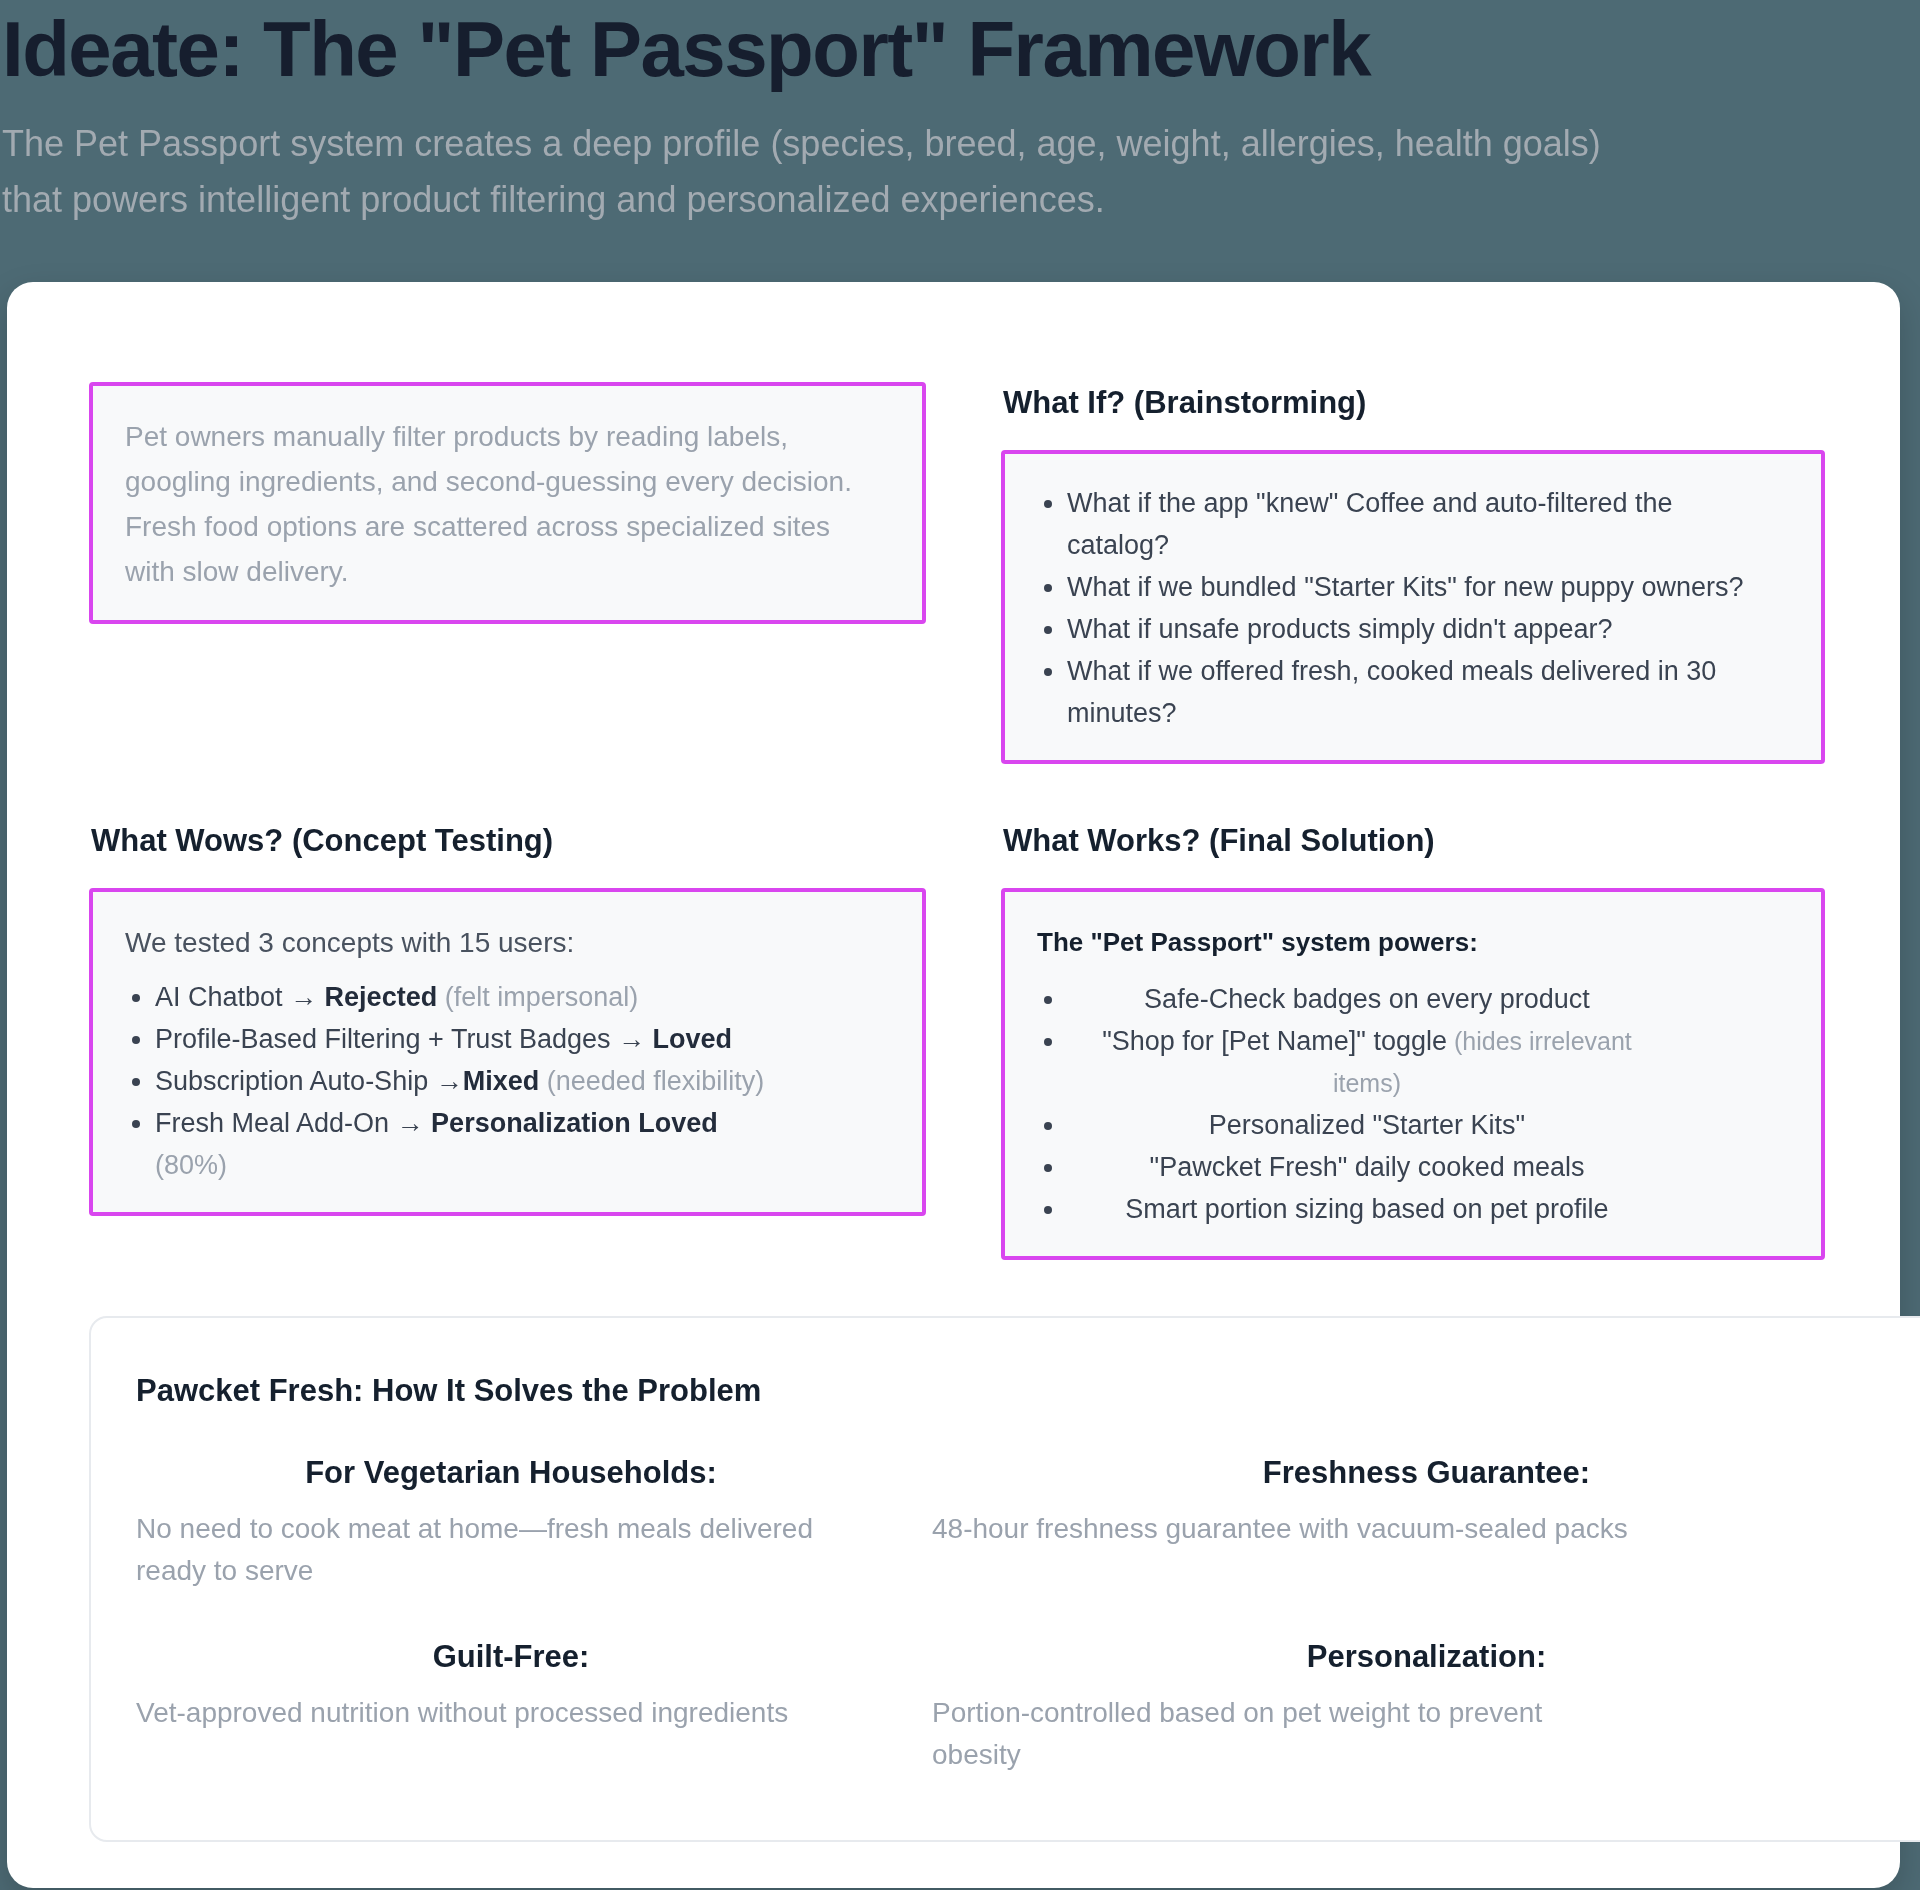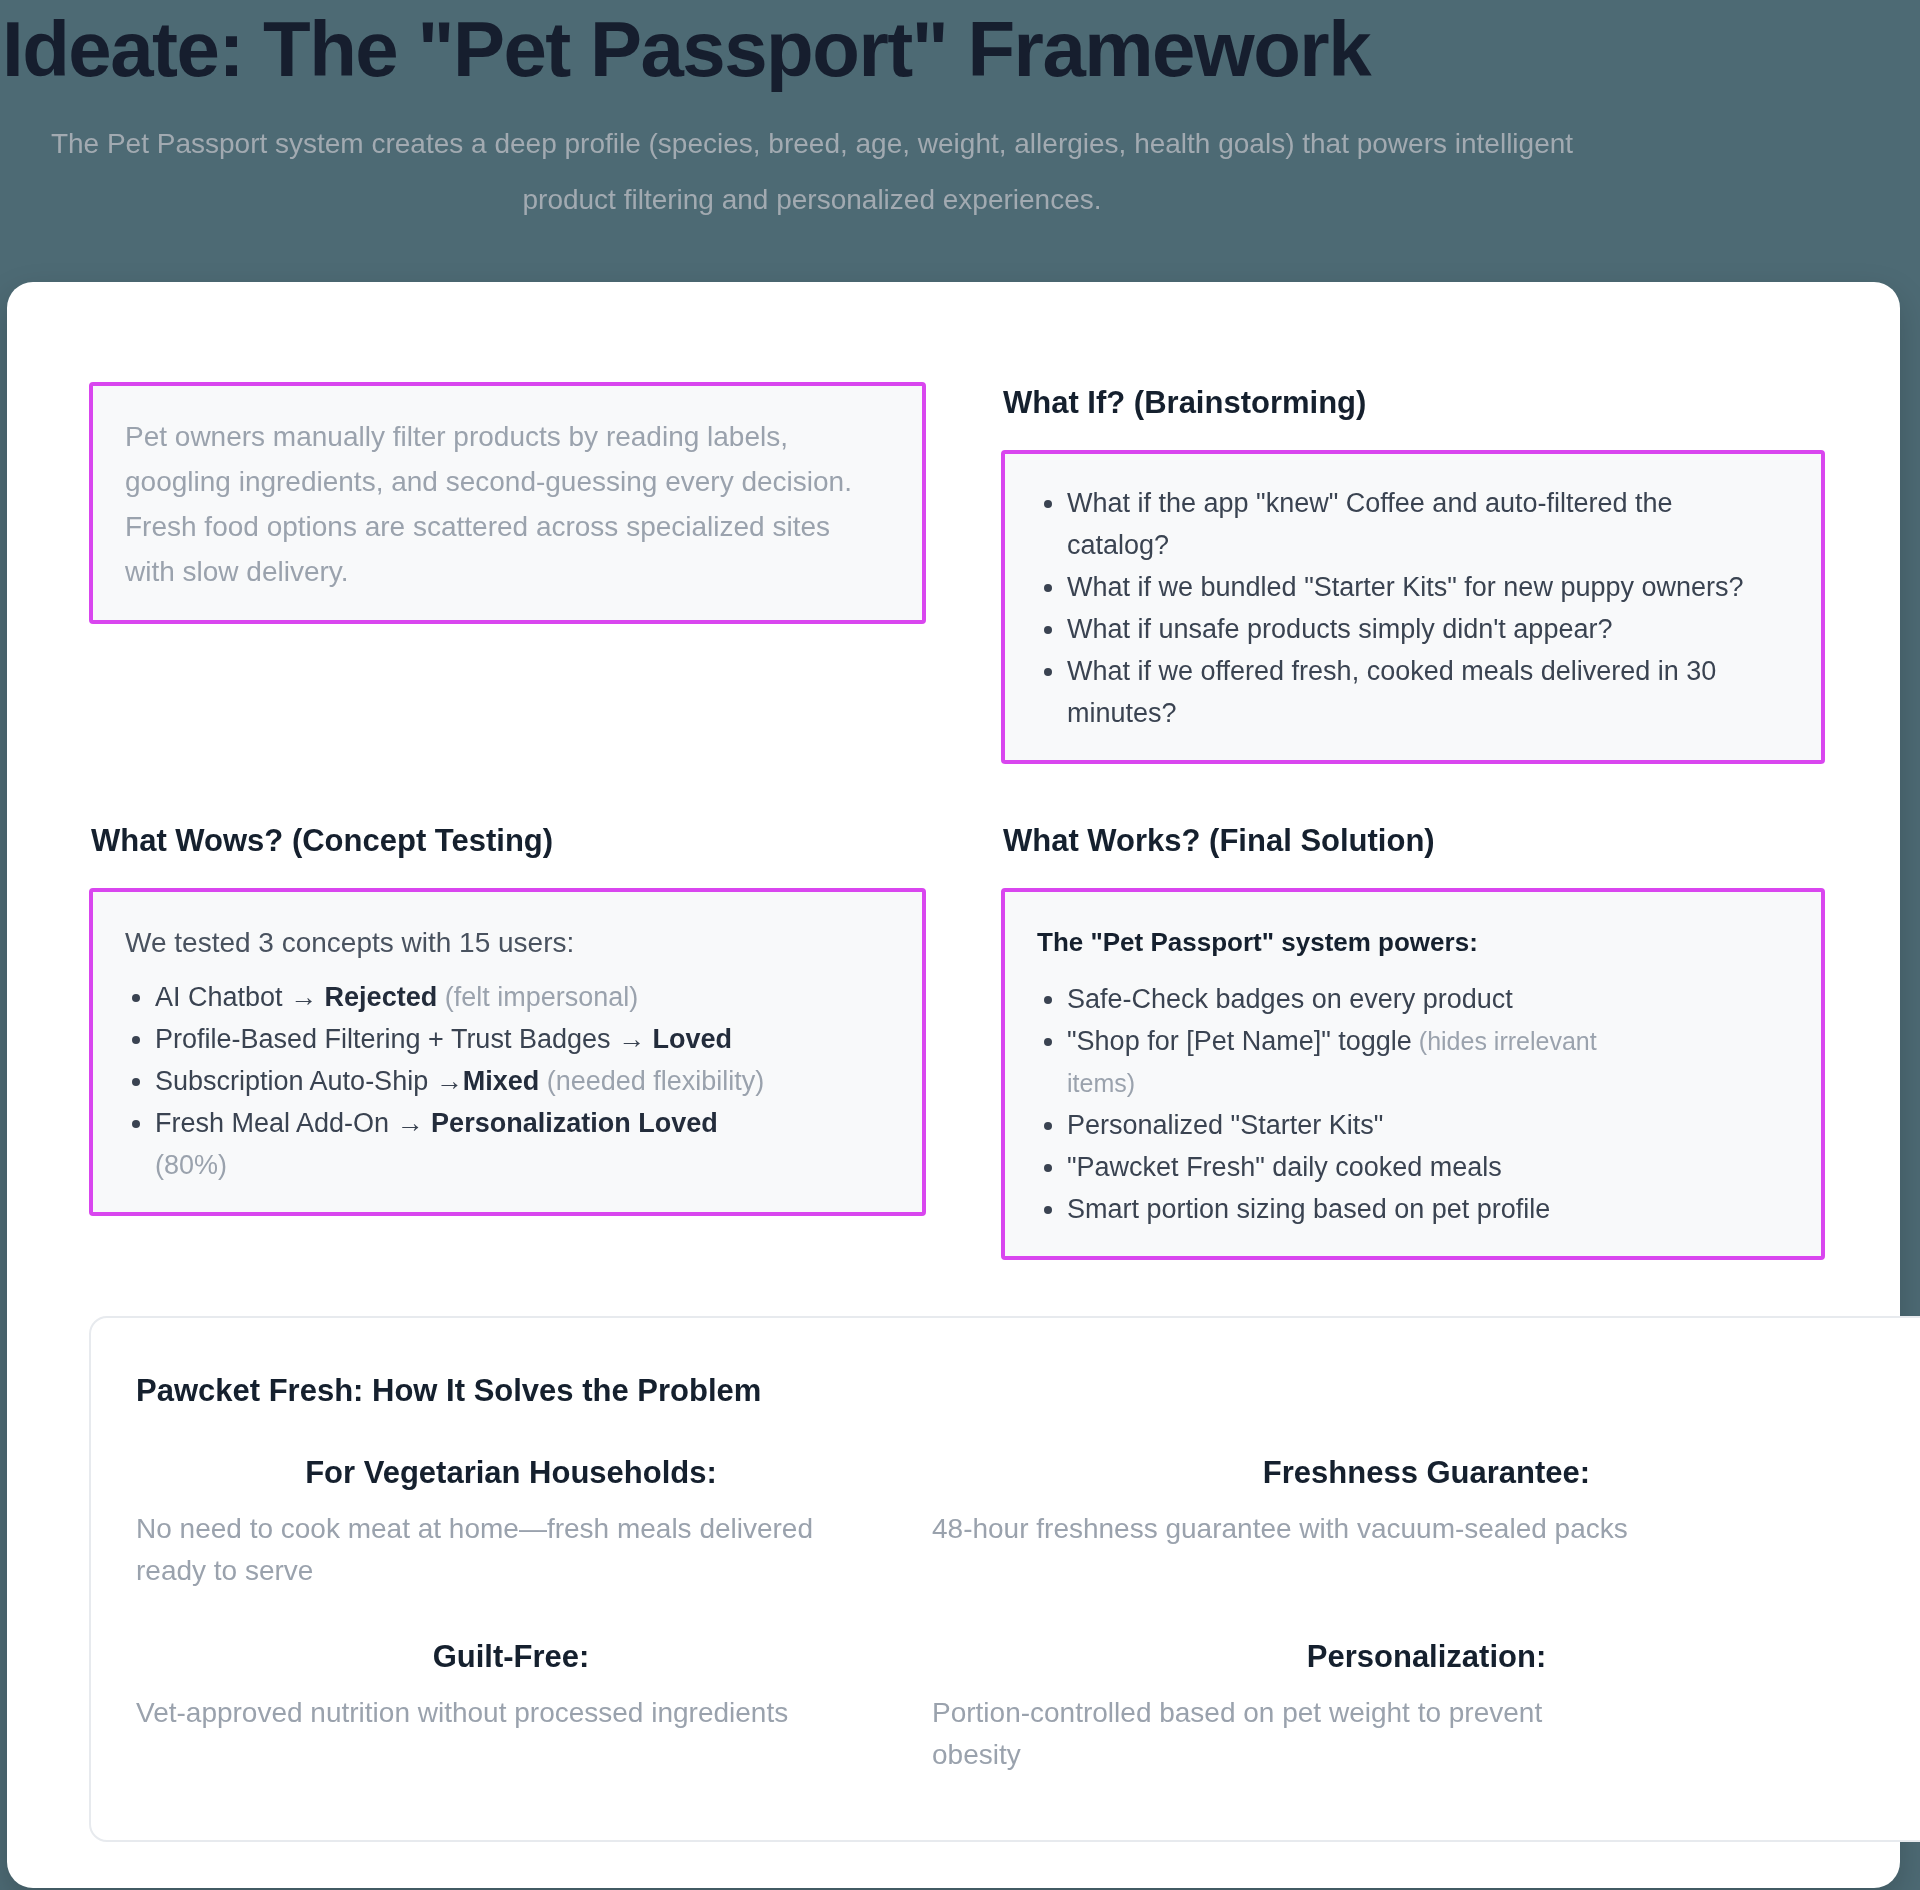--- a/index.html
+++ b/index.html
@@ -16,25 +16,24 @@
   .page-title {
     margin: 0;
     font-size: 78px;
     line-height: 86px;
     font-weight: 800;
     letter-spacing: -1.5px;
     color: #161e2e;
   }
   .page-subtitle {
     margin: 24px 0 0 0;
-    font-size: 28px;
+    font-size: 36px;
     line-height: 56px;
     color: #a2aab1;
     max-width: 1620px;
-    text-align: center;
   }
   
   .content-card {
     margin: 54px 20px 0 7px;
     width: 1893px;
     height: 1606px;
     background: #ffffff;
     border-radius: 26px;
     box-shadow: 0 14px 34px rgba(0,0,0,0.18);
     padding: 100px 75px 0 82px;
@@ -68,21 +67,21 @@
   .ibox ul {
     margin: 0;
     padding: 0 0 0 30px;
     list-style: disc;
     font-size: 27px;
     line-height: 42px;
   }
   .ibox li { padding: 0; }
   .list-what-if li   { max-width: 750px; }
   .list-wows li      { max-width: 615px; }
-  .list-works li     { max-width: 600px; }
+  .list-works li     { max-width: 600px; text-align: center; }
   .intro {
     margin: 0 0 11px 0 !important;
     font-size: 28px;
     color: #49525f;
   }
   .intro-bold {
     margin: 0 0 13px 0 !important;
     font-size: 26px;
     font-weight: 700;
     color: #15202e;

